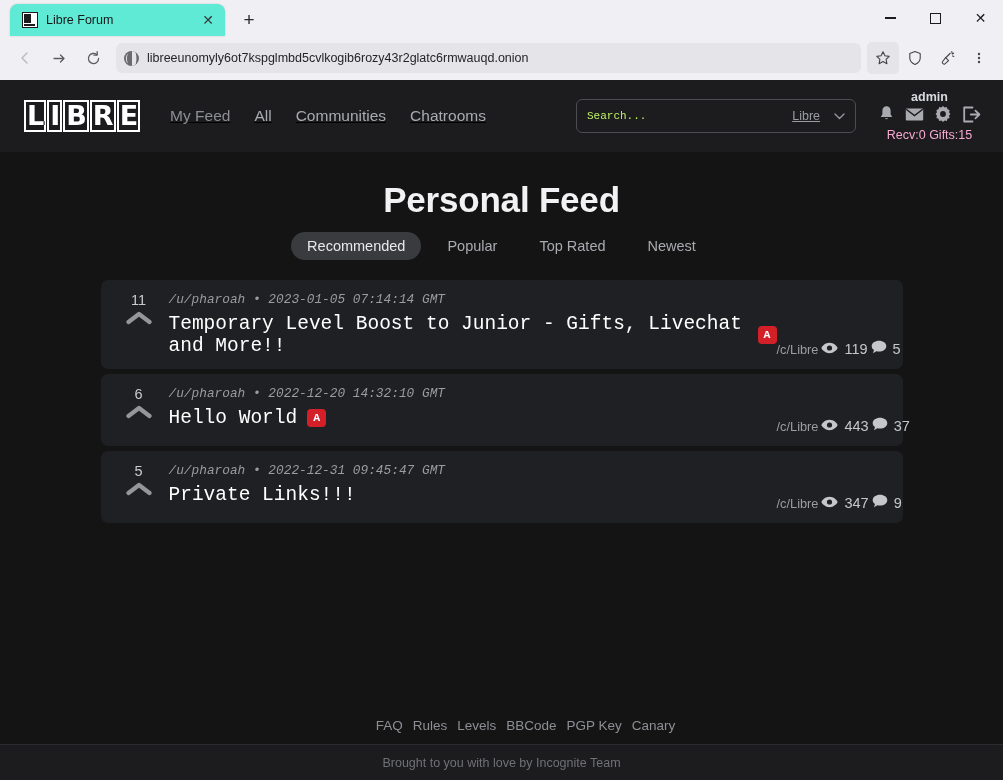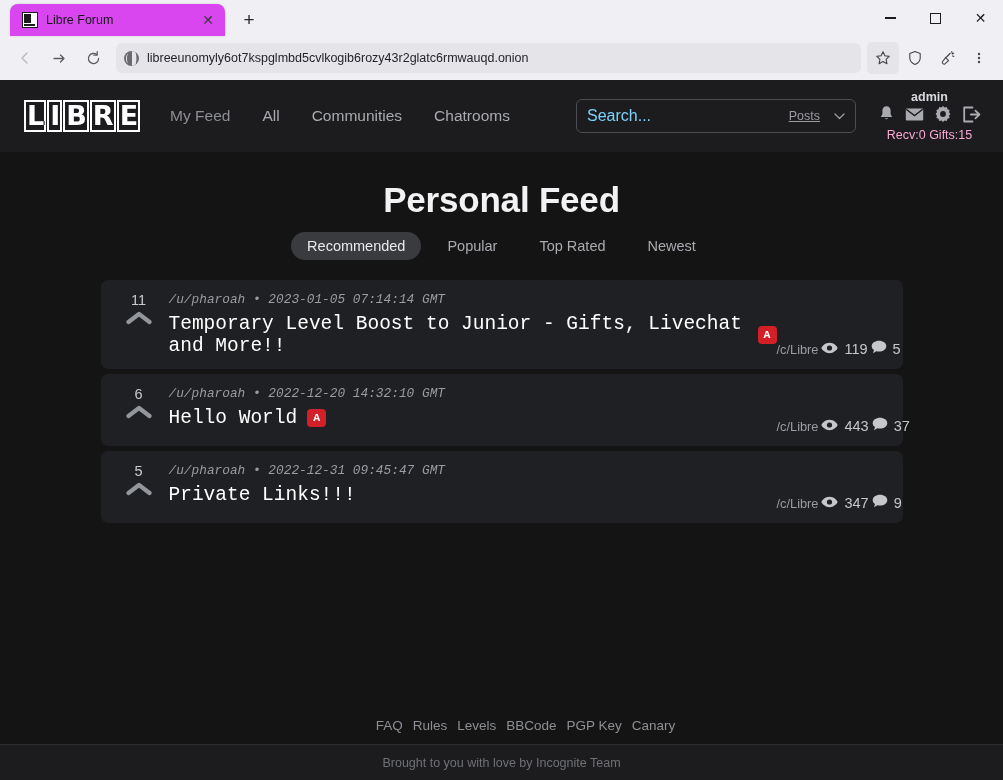--- a/index.html
+++ b/index.html
@@ -23,21 +23,21 @@
     height: 36px;
     display: flex;
     align-items: flex-end;
     padding-left: 10px;
     position: relative;
   }
 
   .tab {
     width: 215px;
     height: 32px;
-    background: #d946ef;
+    background: #5eead4;
     border-radius: 8px 8px 0 0;
     display: flex;
     align-items: center;
     padding: 0 8px 0 12px;
     gap: 8px;
     box-shadow: 0 0 2px rgba(0,0,0,0.18);
   }
 
   .tab-favicon {
     width: 16px; height: 16px;
@@ -200,22 +200,23 @@
     -webkit-text-stroke: 0px;
     text-shadow: 1.2px 0 0 #1c1c1e, -1.2px 0 0 #1c1c1e;
     border: 2.2px solid #ffffff;
     padding: 0px 1px 1px 1px;
     position: relative;
     background: #1c1c1e;
   }
 
   .site-nav {
     display: flex;
-    gap: 32px;
-    align-items: center;
+    gap: 24px;
+    align-items: center;
+    text-decoration: underline;
   }
   .site-nav a {
     color: #a9abb0;
     font-size: 15.5px;
     text-decoration: none;
   }
   .site-nav a.muted { color: #8d8f94; }
 
   .searchbox {
     margin-left: auto;
@@ -223,22 +224,23 @@
     height: 34px;
     border: 1px solid #4b4d52;
     border-radius: 6px;
     display: flex;
     align-items: center;
     padding: 0 10px;
     background: #1c1c1e;
   }
   .search-placeholder {
     flex: 1;
-    color: #7dd3fc;
-    font-size: 16px;
+    color: #bef264;
+    font-size: 11px;
+    font-family: Liberation Mono, monospace;
   }
   .search-scope {
     color: #9a9ca1;
     font-size: 12.5px;
     text-decoration: underline;
     margin-right: 14px;
   }
   .search-chev {
     color: #9a9ca1;
     font-size: 11px;
@@ -503,21 +505,21 @@
 
     <nav class="site-nav">
       <a href="#" class="muted">My Feed</a>
       <a href="#">All</a>
       <a href="#">Communities</a>
       <a href="#">Chatrooms</a>
     </nav>
 
     <div class="searchbox">
       <span class="search-placeholder">Search...</span>
-      <span class="search-scope">Posts</span>
+      <span class="search-scope">Libre</span>
       <span class="search-chev">
         <svg width="11" height="7" viewBox="0 0 11 7">
             <path d="M1 1 L5.5 5.5 L10 1" stroke="#9a9ca1" stroke-width="1.3" fill="none" stroke-linecap="round" stroke-linejoin="round"></path>
           </svg>
       </span>
     </div>
 
     <div class="user-area">
       <div class="user-name">admin</div>
       <div class="user-icons">

